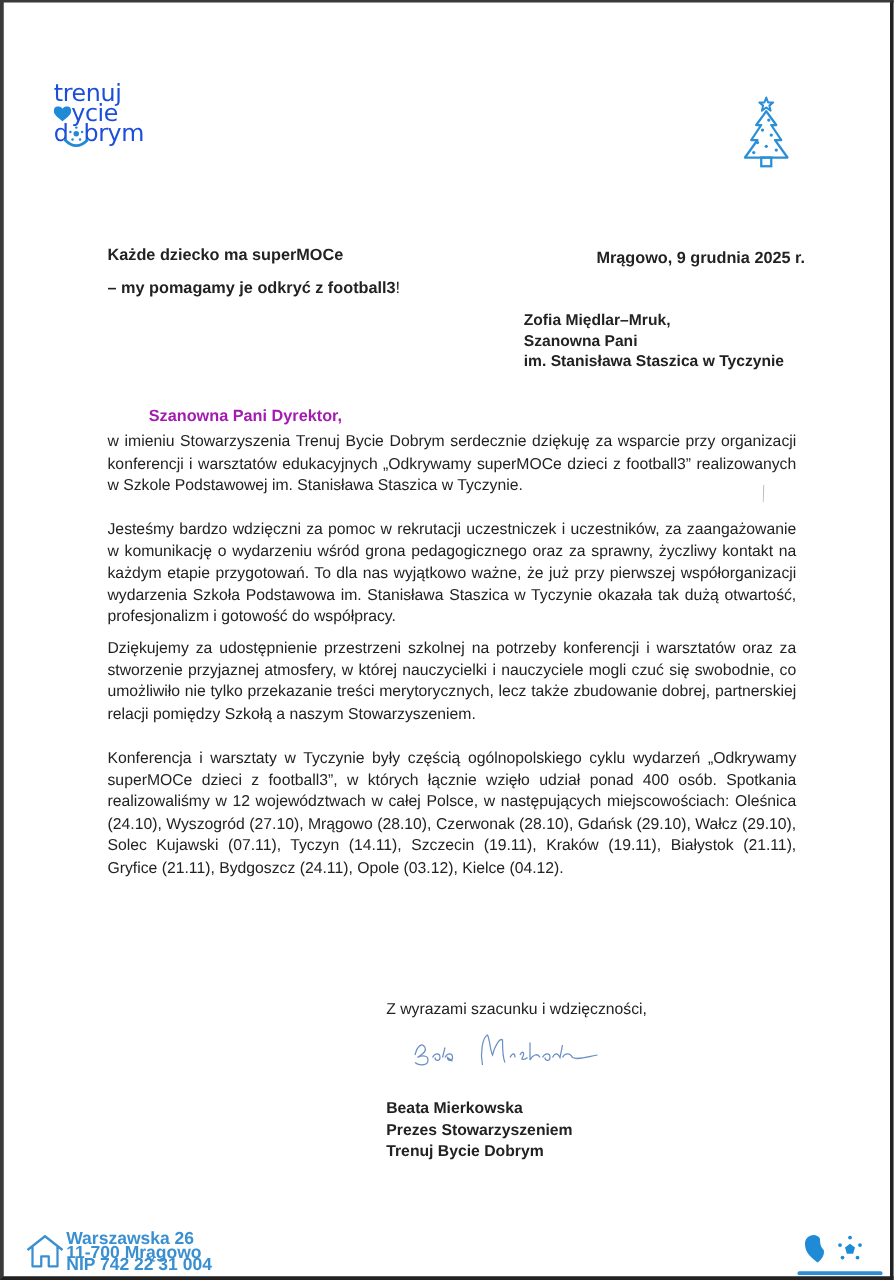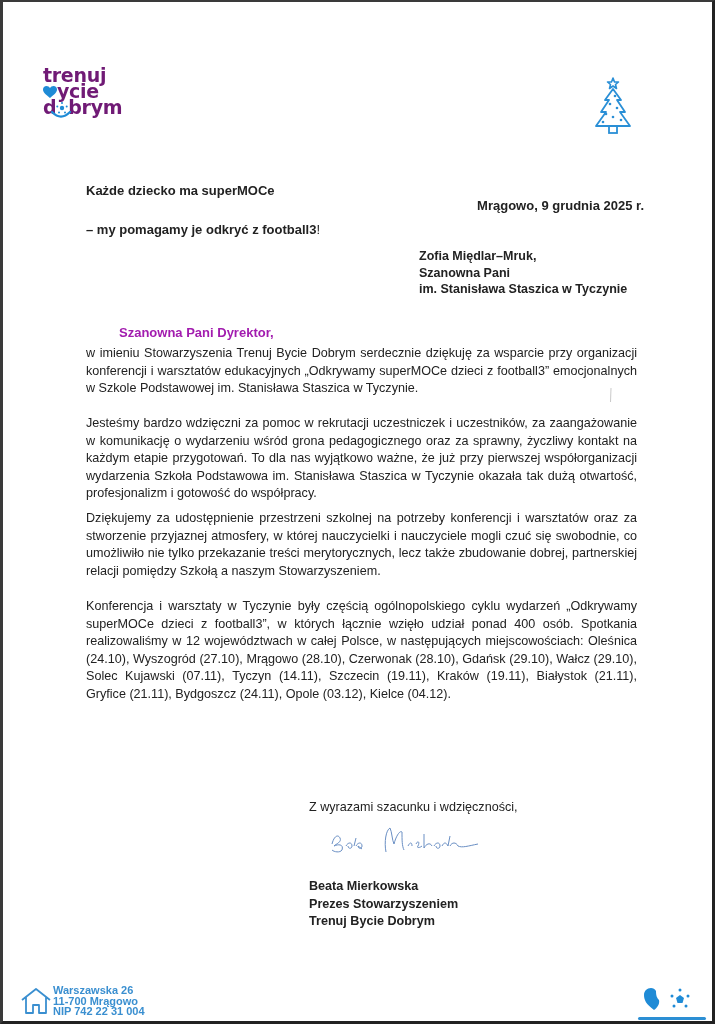--- a/index.html
+++ b/index.html
@@ -4,44 +4,44 @@
   <style>
     * { box-sizing: border-box; margin: 0; padding: 0; }
     html, body { width: 715px; height: 1024px; background: #ffffff; overflow: hidden; }
     body { font-family: "Liberation Sans", sans-serif; color: #1a1a1a; position: relative; }
     .page {
       position: absolute; left: 0; top: 0; width: 715px; height: 1024px;
       border-top: 2px solid #3a3a3a; border-left: 3px solid #3a3a3a;
       border-right: 3px solid #222; border-bottom: 3px solid #222;
       background: #fff;
     }
-    .logo { position: absolute; left: 40px; top: 65px; color: #701a75; font-weight: bold;
+    .logo { position: absolute; left: 40px; top: 65px; color: #1d4ed8; font-weight: normal;
       font-size: 19px; line-height: 16px; letter-spacing: -0.3px; font-family: "DejaVu Sans", sans-serif; }
     .logo .ln { display: block; }
     .logo .smile { position: absolute; left: 8px; top: 44px; }
     .tree { position: absolute; left: 590px; top: 74px; width: 40px; height: 64px; }
     .date { position: absolute; right: 68px; top: 164px; font-size: 13px; font-weight: bold; color: #222; margin-top: 32px; }
     .slogan { position: absolute; left: 83px; font-size: 13px; font-weight: bold; color: #222; }
-    .slogan.l1 { top: 181px; }
+    .slogan.l1 { top: 194px; }
     .slogan.l2 { top: 220px; }
     .slogan .excl { font-weight: normal; }
     .recipient { position: absolute; left: 416px; top: 246px; font-size: 12.5px; font-weight: bold; color: #222; line-height: 16.5px; }
     .recipient div { white-space: nowrap; }
     .salutation { position: absolute; left: 83px; top: 323px; font-size: 13px; font-weight: bold; color: #a21caf; margin-left: 33px; }
     .body-text { position: absolute; left: 83px; width: 551px; font-size: 12.6px; line-height: 17.6px; color: #222; text-align: justify; }
     .p1 { top: 343px; }
     .p2 { top: 413px; }
     .p3 { top: 508px; }
     .p4 { top: 596px; }
     .p5 { top: 711px; }
     .closing { position: absolute; left: 306px; top: 798px; font-size: 12.6px; color: #222; }
     .signature { position: absolute; left: 325px; top: 820px; width: 180px; height: 34px; }
     .signer { position: absolute; left: 306px; top: 876px; font-size: 12.6px; font-weight: bold; color: #222; line-height: 17.6px; }
     .footer-house { position: absolute; left: 16px; top: 984px; width: 34px; height: 30px; }
-    .footer-addr { position: absolute; left: 50px; top: 983px; font-size: 11px; font-weight: bold; color: #3a8fd0; line-height: 10.5px; }
+    .footer-addr { position: absolute; left: 50px; top: 983px; font-size: 14px; font-weight: bold; color: #3a8fd0; line-height: 10.5px; }
     .footer-line { position: absolute; left: 635px; top: 1015px; width: 68px; height: 3px; background: #2c8fd4; border-radius: 2px; }
     .footer-mark { position: absolute; left: 640px; top: 984px; width: 52px; height: 26px; }
     .stray { position: absolute; left: 607px; top: 386px; width: 2px; height: 14px; }
   </style>
 </head>
 <body>
 
 <div class="page">
 
   <div class="logo">
@@ -81,21 +81,21 @@
   <div class="slogan l2"><span>– my pomagamy je odkryć z football3</span><span class="excl">!</span></div>
 
   <div class="recipient">
     <div>Zofia Międlar–Mruk,</div>
     <div>Szanowna Pani</div>
     <div>im. Stanisława Staszica w Tyczynie</div>
   </div>
 
   <div class="salutation">Szanowna Pani Dyrektor,</div>
 
-  <p class="body-text p1">w imieniu Stowarzyszenia Trenuj Bycie Dobrym serdecznie dziękuję za wsparcie przy organizacji konferencji i warsztatów edukacyjnych „Odkrywamy superMOCe dzieci z football3” emocjonalnych w Szkole Podstawowej im. Stanisława Staszica w Tyczynie.</p>
+  <p class="body-text p1">w imieniu Stowarzyszenia Trenuj Bycie Dobrym serdecznie dziękuję za wsparcie przy organizacji konferencji i warsztatów edukacyjnych „Odkrywamy superMOCe dzieci z football3” realizowanych w Szkole Podstawowej im. Stanisława Staszica w Tyczynie.</p>
   <svg class="stray" viewBox="0 0 2 14">
       <line x1="1" y1="0" x2="0.5" y2="14" stroke="#bbb" stroke-width="0.8"></line>
     </svg>
   <p class="body-text p2">Jesteśmy bardzo wdzięczni za pomoc w rekrutacji uczestniczek i uczestników, za zaangażowanie w komunikację o wydarzeniu wśród grona pedagogicznego oraz za sprawny, życzliwy kontakt na każdym etapie przygotowań. To dla nas wyjątkowo ważne, że już przy pierwszej współorganizacji wydarzenia Szkoła Podstawowa im. Stanisława Staszica w Tyczynie okazała tak dużą otwartość, profesjonalizm i gotowość do współpracy.</p>
   <p class="body-text p3">Dziękujemy za udostępnienie przestrzeni szkolnej na potrzeby konferencji i warsztatów oraz za stworzenie przyjaznej atmosfery, w której nauczycielki i nauczyciele mogli czuć się swobodnie, co umożliwiło nie tylko przekazanie treści merytorycznych, lecz także zbudowanie dobrej, partnerskiej relacji pomiędzy Szkołą a naszym Stowarzyszeniem.</p>
   <p class="body-text p4">Konferencja i warsztaty w Tyczynie były częścią ogólnopolskiego cyklu wydarzeń „Odkrywamy superMOCe dzieci z football3”, w których łącznie wzięło udział ponad 400 osób. Spotkania realizowaliśmy w 12 województwach w całej Polsce, w następujących miejscowościach: Oleśnica (24.10), Wyszogród (27.10), Mrągowo (28.10), Czerwonak (28.10), Gdańsk (29.10), Wałcz (29.10), Solec Kujawski (07.11), Tyczyn (14.11), Szczecin (19.11), Kraków (19.11), Białystok (21.11), Gryfice (21.11), Bydgoszcz (24.11), Opole (03.12), Kielce (04.12).</p>
 
   <div class="closing">Z wyrazami szacunku i wdzięczności,</div>
 
   <svg class="signature" viewBox="0 0 180 34">

